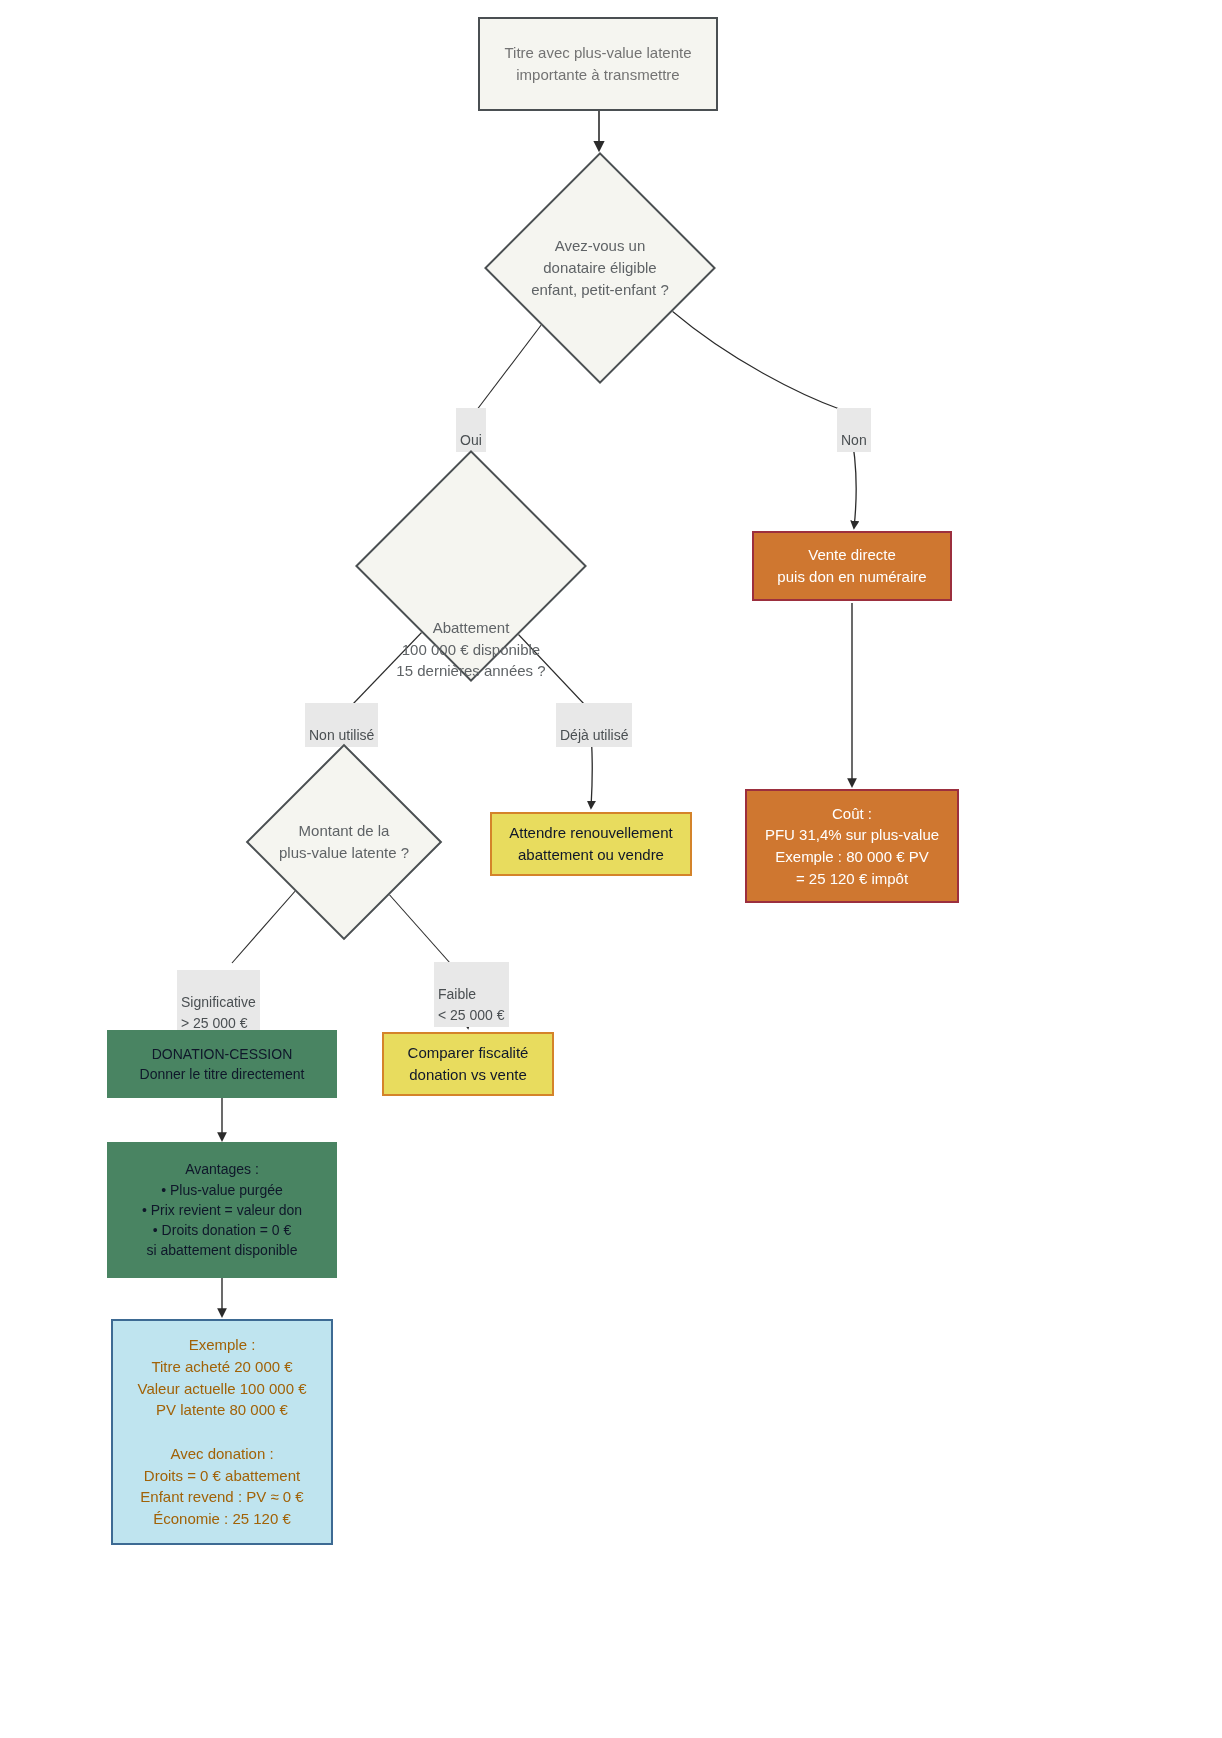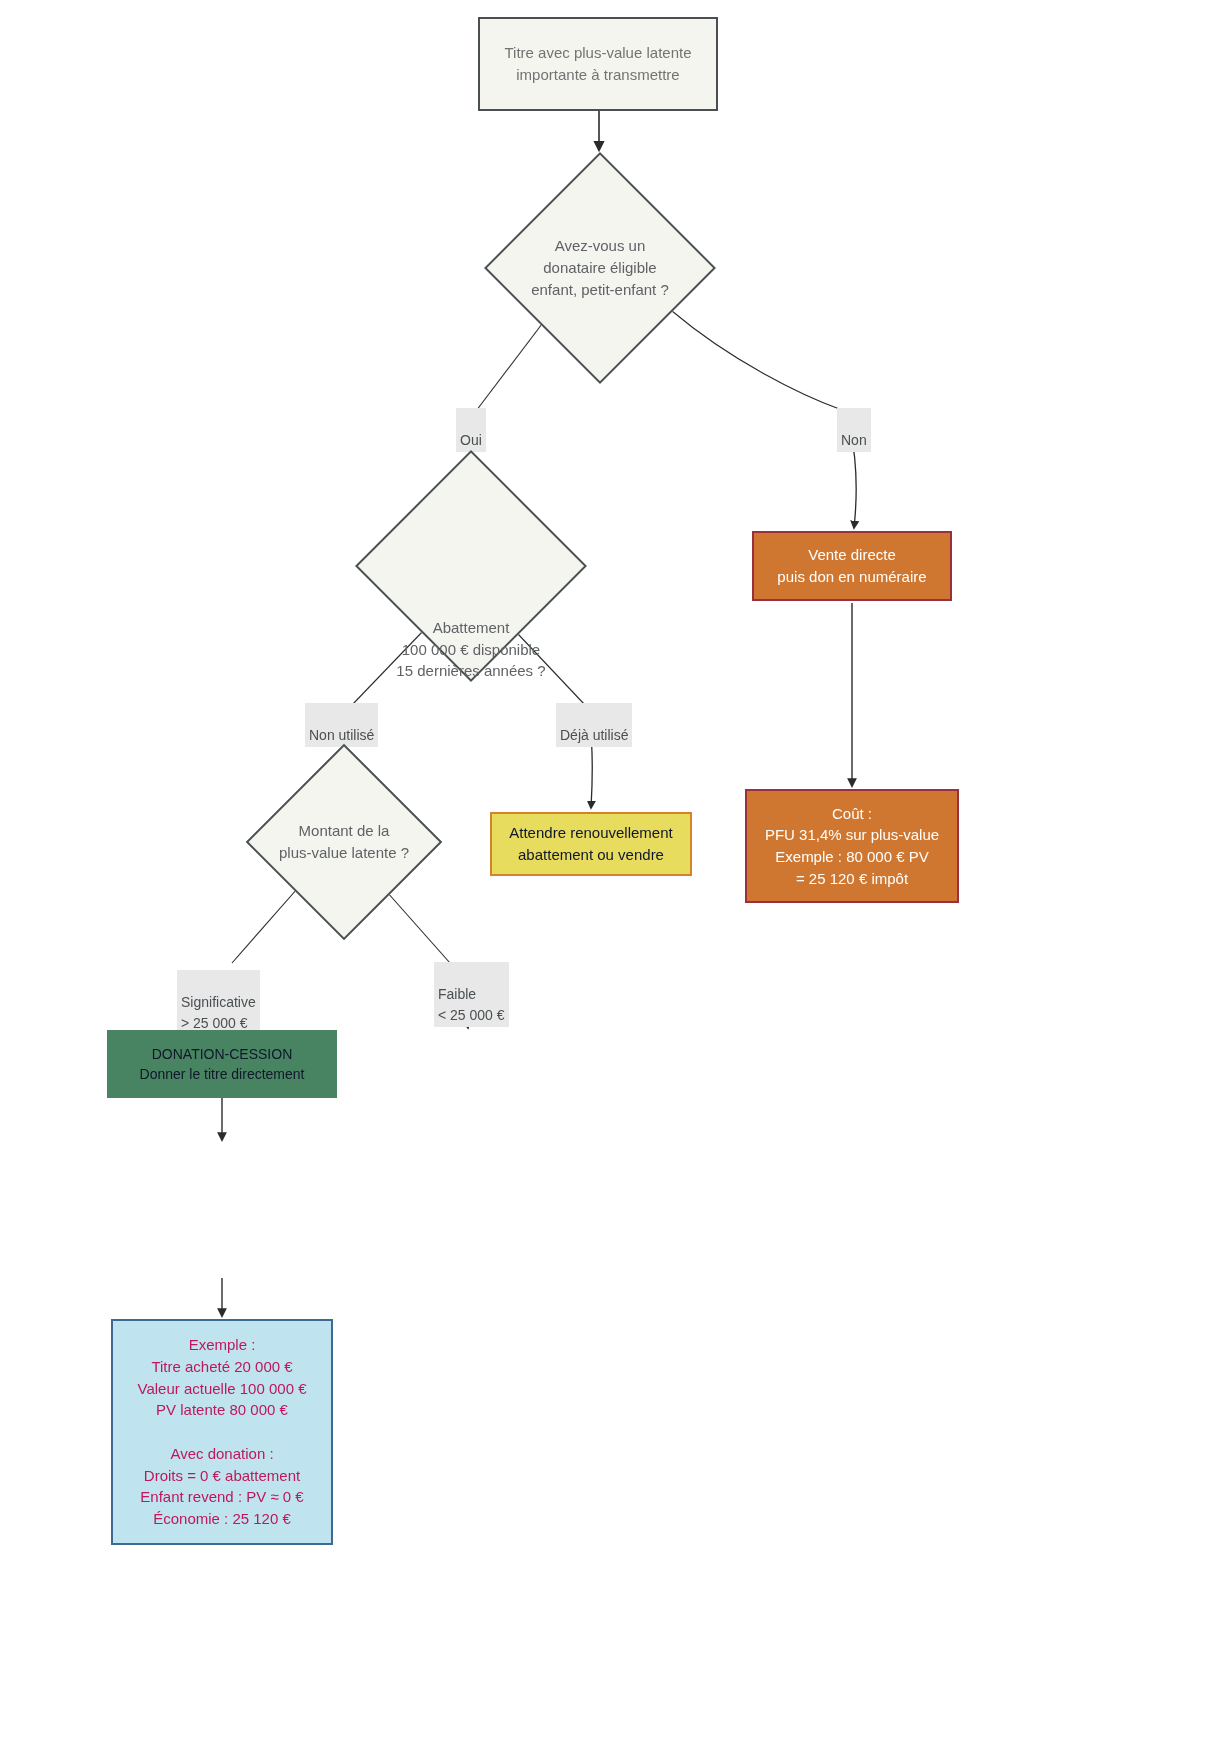--- a/index.html
+++ b/index.html
@@ -47,21 +47,21 @@
   }
   .rect-green {
     border: none;
     background: #498462;
     color: #0f172a;
     font-size: 14px;
   }
   .rect-blue {
     border: 2px solid #3d6a93;
     background: #bfe4ef;
-    color: #be185d;
+    color: #a16207;
     font-size: 15px;
   }
 
   
   .diamond { background: transparent; }
   .diamond .dshape {
     position: absolute;
     left: 50%; top: 50%;
     transform: translate(-50%,-50%) rotate(45deg);
     background: #f5f5f0;
@@ -191,21 +191,32 @@
   <div class="edge-label" style="left:434px; top:962px;">
     <span>Faible
 &lt; 25 000 €</span>
   </div>
 
   <div class="node rect-green" style="left:107px; top:1030px; width:230px; height:68px;">
     <span class="txt">DONATION-CESSION
 Donner le titre directement</span>
   </div>
 
-
+  <div class="node rect-yellow" style="left:382px; top:1032px; width:172px; height:64px;">
+    <span class="txt">Comparer fiscalité
+donation vs vente</span>
+  </div>
+
+  <div class="node rect-green" style="left:107px; top:1142px; width:230px; height:136px;">
+    <span class="txt">Avantages :
+• Plus-value purgée
+• Prix revient = valeur don
+• Droits donation = 0 €
+si abattement disponible</span>
+  </div>
 
   <div class="node rect-blue" style="left:111px; top:1319px; width:222px; height:226px;">
     <span class="txt">Exemple :
 Titre acheté 20 000 €
 Valeur actuelle 100 000 €
 PV latente 80 000 €
 
 Avec donation :
 Droits = 0 € abattement
 Enfant revend : PV ≈ 0 €

